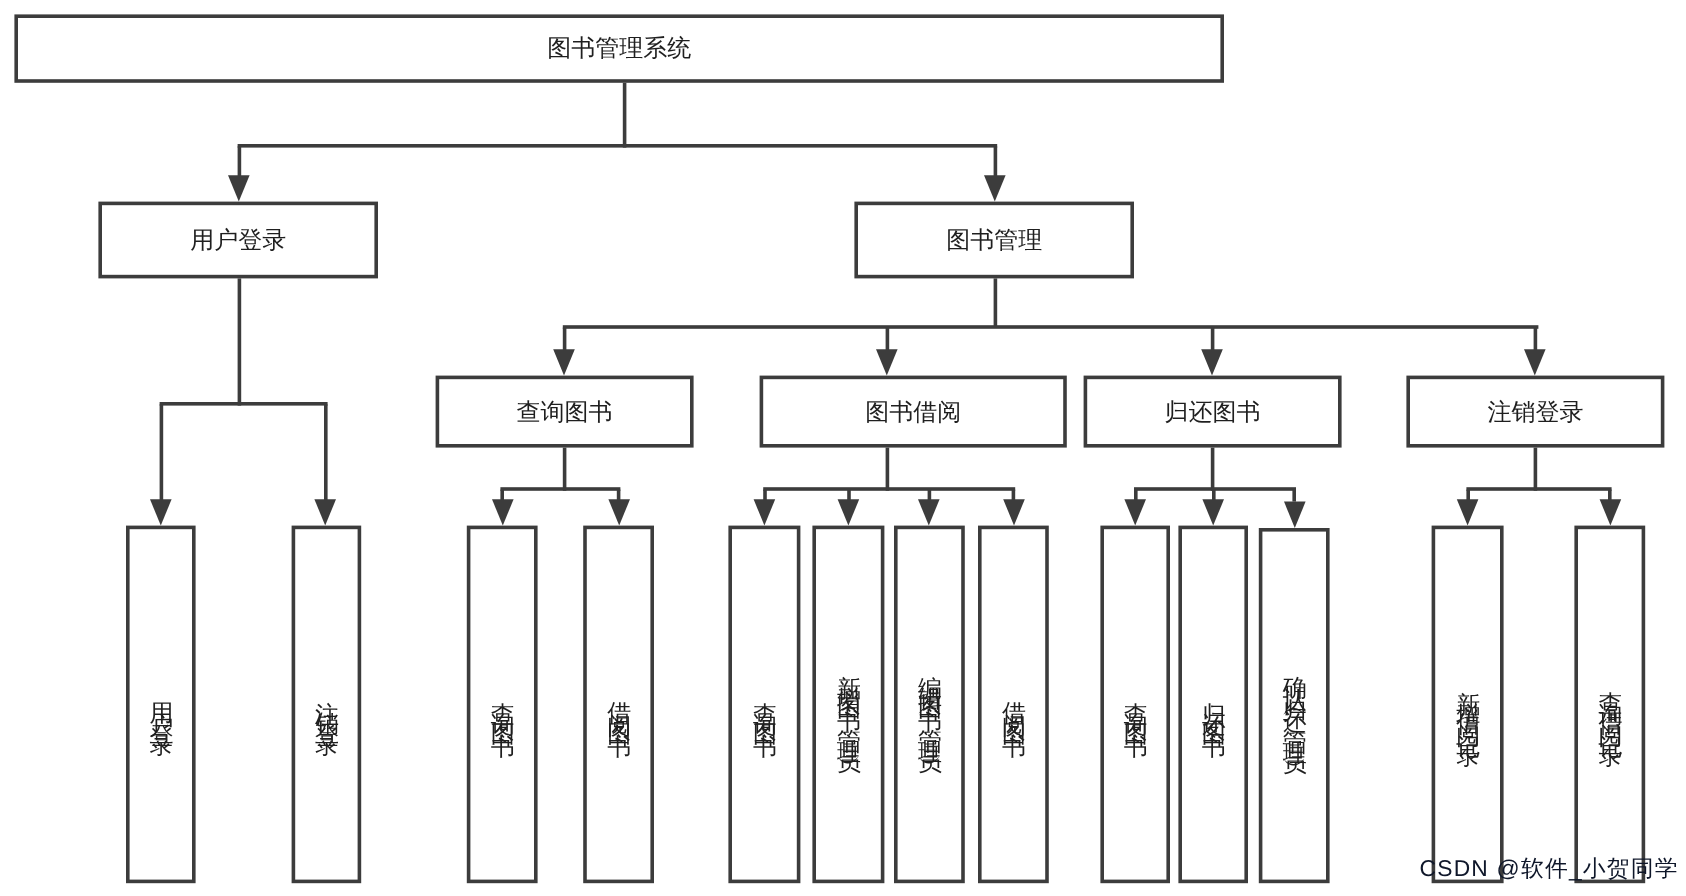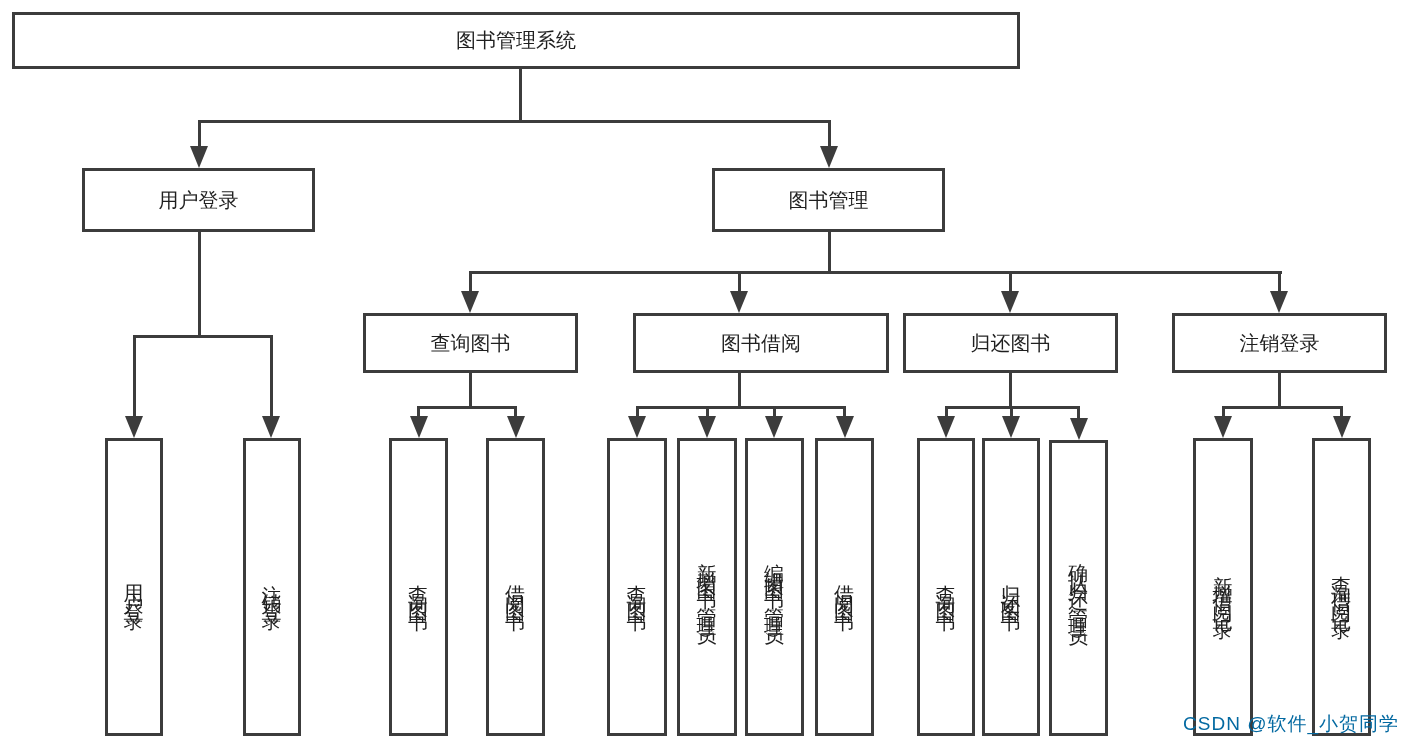--- a/index.html
+++ b/index.html
@@ -21,21 +21,21 @@
   }
   .hline{position:absolute;height:3px;background:#3c3c3c;}
   .vline{position:absolute;width:3px;background:#3c3c3c;}
   .arrow{
     position:absolute;width:0;height:0;
     border-left:9px solid transparent;border-right:9px solid transparent;
     border-top:22px solid #3c3c3c;
   }
   .watermark{
     position:absolute;right:6px;bottom:10px;z-index:5;
-    font-size:19px;color:#0369a1;letter-spacing:1px;white-space:nowrap;
+    font-size:19px;color:#0f172a;letter-spacing:1px;white-space:nowrap;
   }
 </style>
 </head>
 <body>
 
 <div class="canvas">
 
   <div class="box hbox" style="left:12px;top:12px;width:1008px;height:57px">
     <span class="lbl">图书管理系统</span>
   </div>

